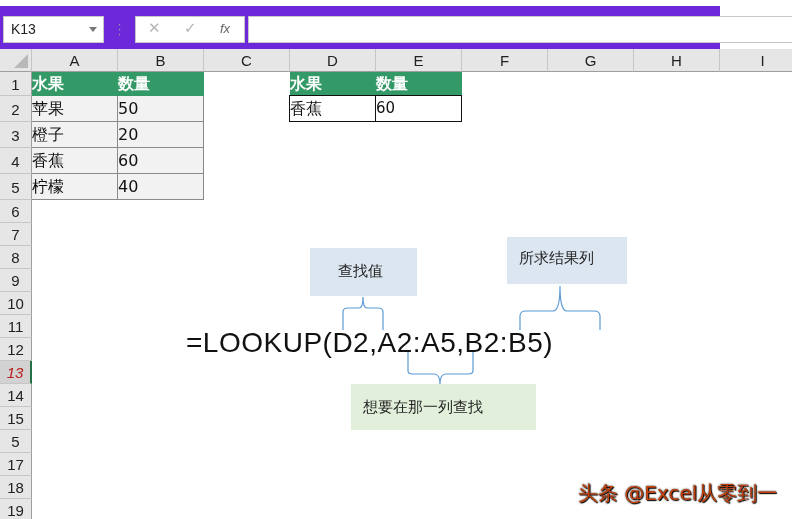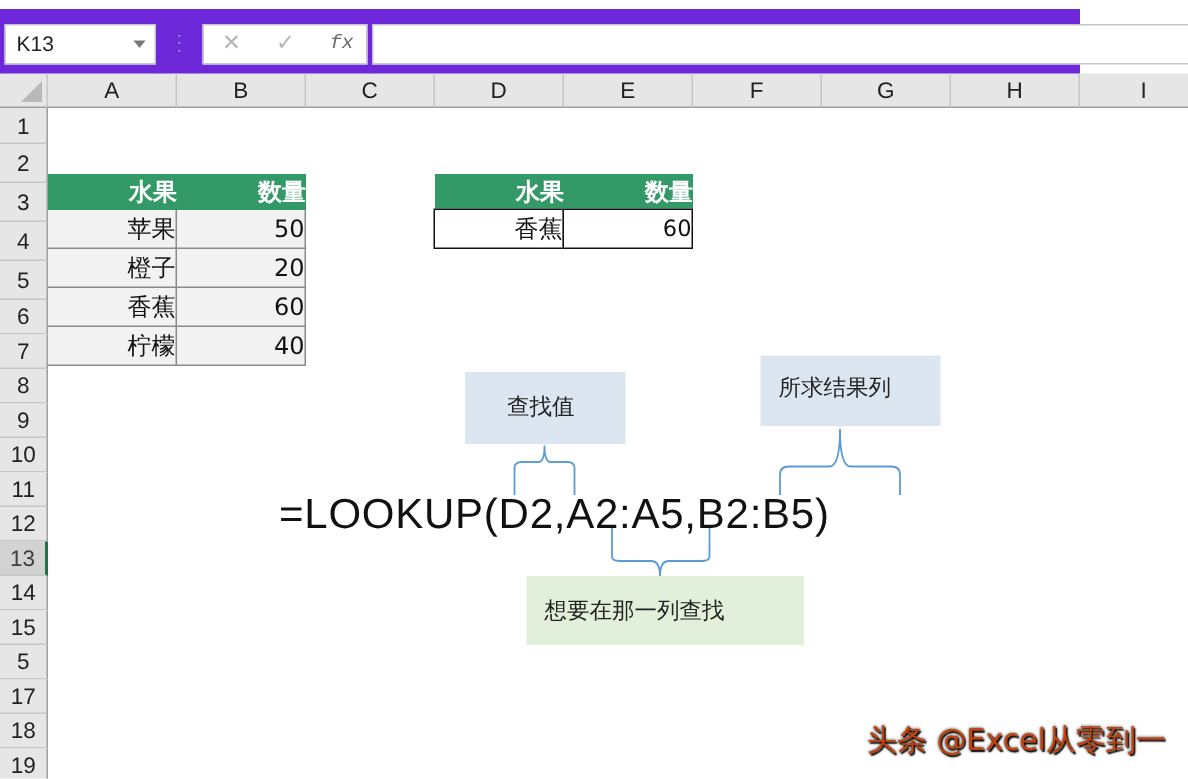--- a/index.html
+++ b/index.html
@@ -8,35 +8,35 @@
   .toolbar { position:absolute; left:0; top:6px; width:720px; height:49px; background:#6d28d9; }
   .namebox { position:absolute; left:3px; top:10px; width:101px; height:27px; background:#fff;
              border:1px solid #c6c6c6; box-sizing:border-box; font-size:14px; color:#222;
              font-family:"Liberation Sans",sans-serif; line-height:25px; padding-left:7px; }
   .namebox .dd { position:absolute; right:6px; top:10px; width:0; height:0;
                  border-left:4px solid transparent; border-right:4px solid transparent; border-top:5px solid #777; }
   .vdots { position:absolute; left:118px; top:16px; width:3px; height:16px; color:#aaa; font-size:10px; line-height:5px; }
   .fbtns { position:absolute; left:135px; top:10px; width:110px; height:27px; background:#fff;
            border:1px solid #c6c6c6; box-sizing:border-box; }
   .fbtns span { position:absolute; top:2px; color:#b5b5b5; font-size:15px; }
-  .fbtns .fx { color:#666; font-style:italic; font-family:Liberation Mono, monospace; font-size:13px; top:4px; }
+  .fbtns .fx { color:#666; font-style:italic; font-family:Liberation Sans, sans-serif; font-size:13px; top:4px; }
   .fbar { position:absolute; left:248px; top:10px; width:560px; height:27px; background:#fff;
           border:1px solid #c6c6c6; box-sizing:border-box; }
   .colhdr { position:absolute; top:49px; height:23px; background:#e6e6e6; border-right:1px solid #c6c6c6;
             border-bottom:1px solid #9e9e9e; box-sizing:border-box; text-align:center; font-size:15px;
             line-height:23px; color:#222; font-family:"Liberation Sans",sans-serif; }
   .corner { position:absolute; left:0; top:49px; width:32px; height:23px; background:#e6e6e6;
             border-right:1px solid #c6c6c6; border-bottom:1px solid #9e9e9e; box-sizing:border-box; }
   .corner:after { content:""; position:absolute; right:3px; bottom:3px; width:0; height:0;
                   border-left:14px solid transparent; border-bottom:14px solid #b9b9b9; }
   .rowhdr { position:absolute; left:0; width:32px; background:#e6e6e6; border-right:1px solid #9e9e9e;
             border-bottom:1px solid #c6c6c6; box-sizing:border-box; text-align:center; font-size:15px;
             color:#222; font-family:"Liberation Sans",sans-serif; }
-  .rowhdr.sel { background:#d2d2d2; color:#404040; border-right:2px solid #217346; }
-  .cell { position:absolute; box-sizing:border-box; text-align:right; font-size:16px; color:#111;margin-top:44px; }
+  .rowhdr.sel { background:#d2d2d2; color:#b91c1c; border-right:2px solid #217346;font-style:italic; }
+  .cell { position:absolute; box-sizing:border-box; text-align:left; font-size:16px; color:#111; }
   .hdrcell { background:#339966; color:#fff; font-weight:bold; }
   .tblA { background:#f2f2f2; border-right:1px solid #8a8a8a; border-bottom:1px solid #8a8a8a; }
   .tblD { background:#fff; border:1px solid #111; }
   .callout { position:absolute; font-size:15px; color:#222; box-sizing:border-box; }
   .formula { position:absolute; left:186px; top:327px; font-family:Liberation Sans, sans-serif;
              font-size:28px; color:#111; letter-spacing:0.5px; white-space:nowrap; }
   .watermark { position:absolute; left:578px; top:480px; font-size:20px; color:#c2410c;
                text-shadow:0 0 2px #000, 1px 1px 1px #000; white-space:nowrap; }
   svg.brace { position:absolute; overflow:visible; }
 </style>

